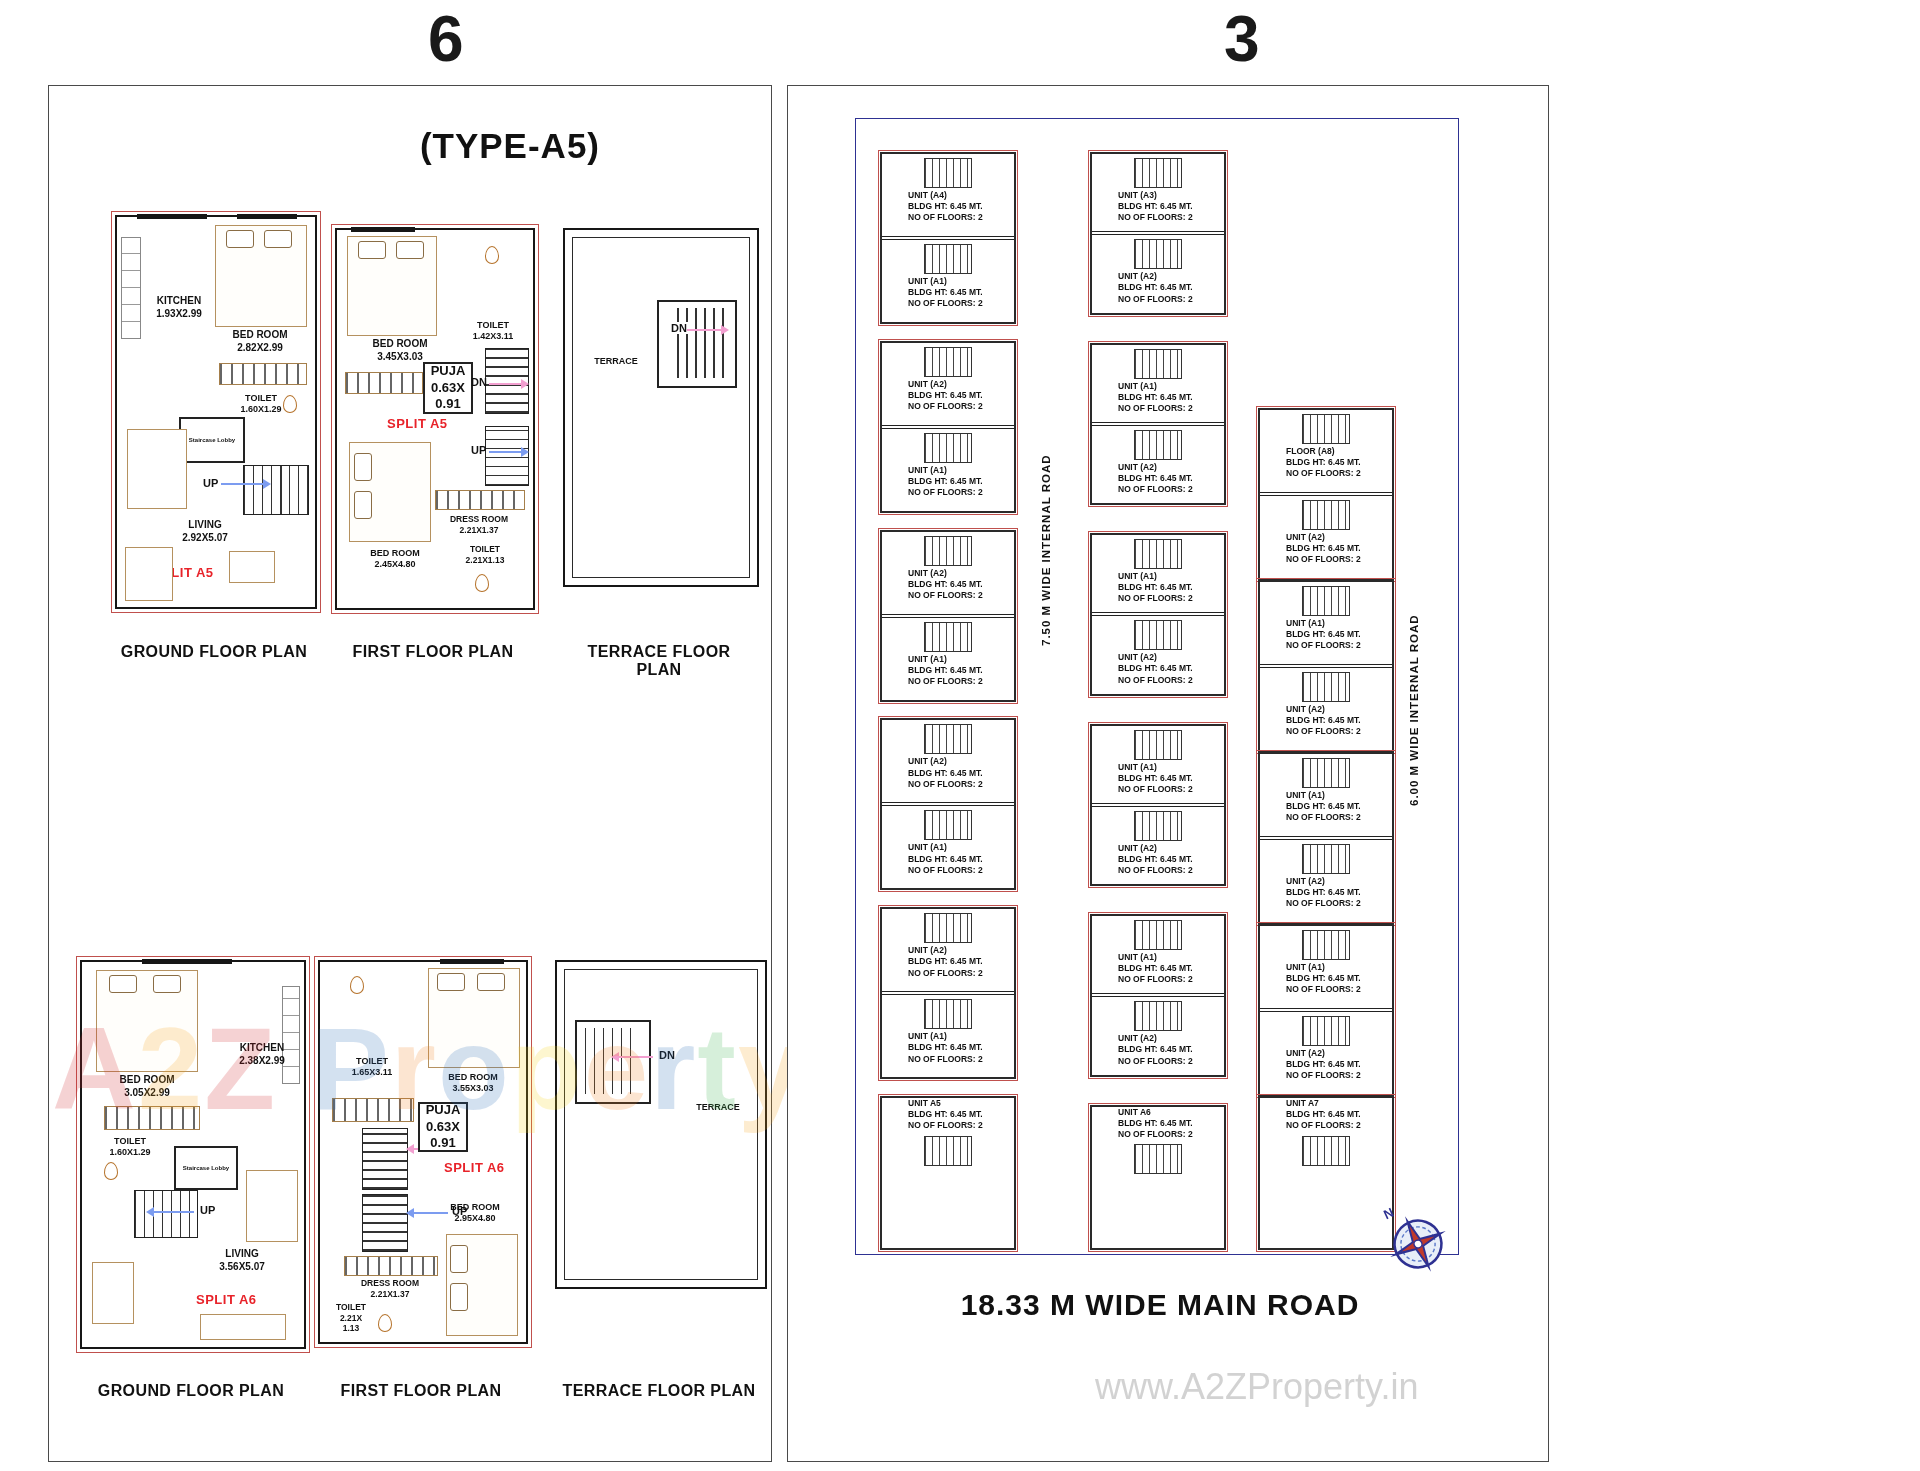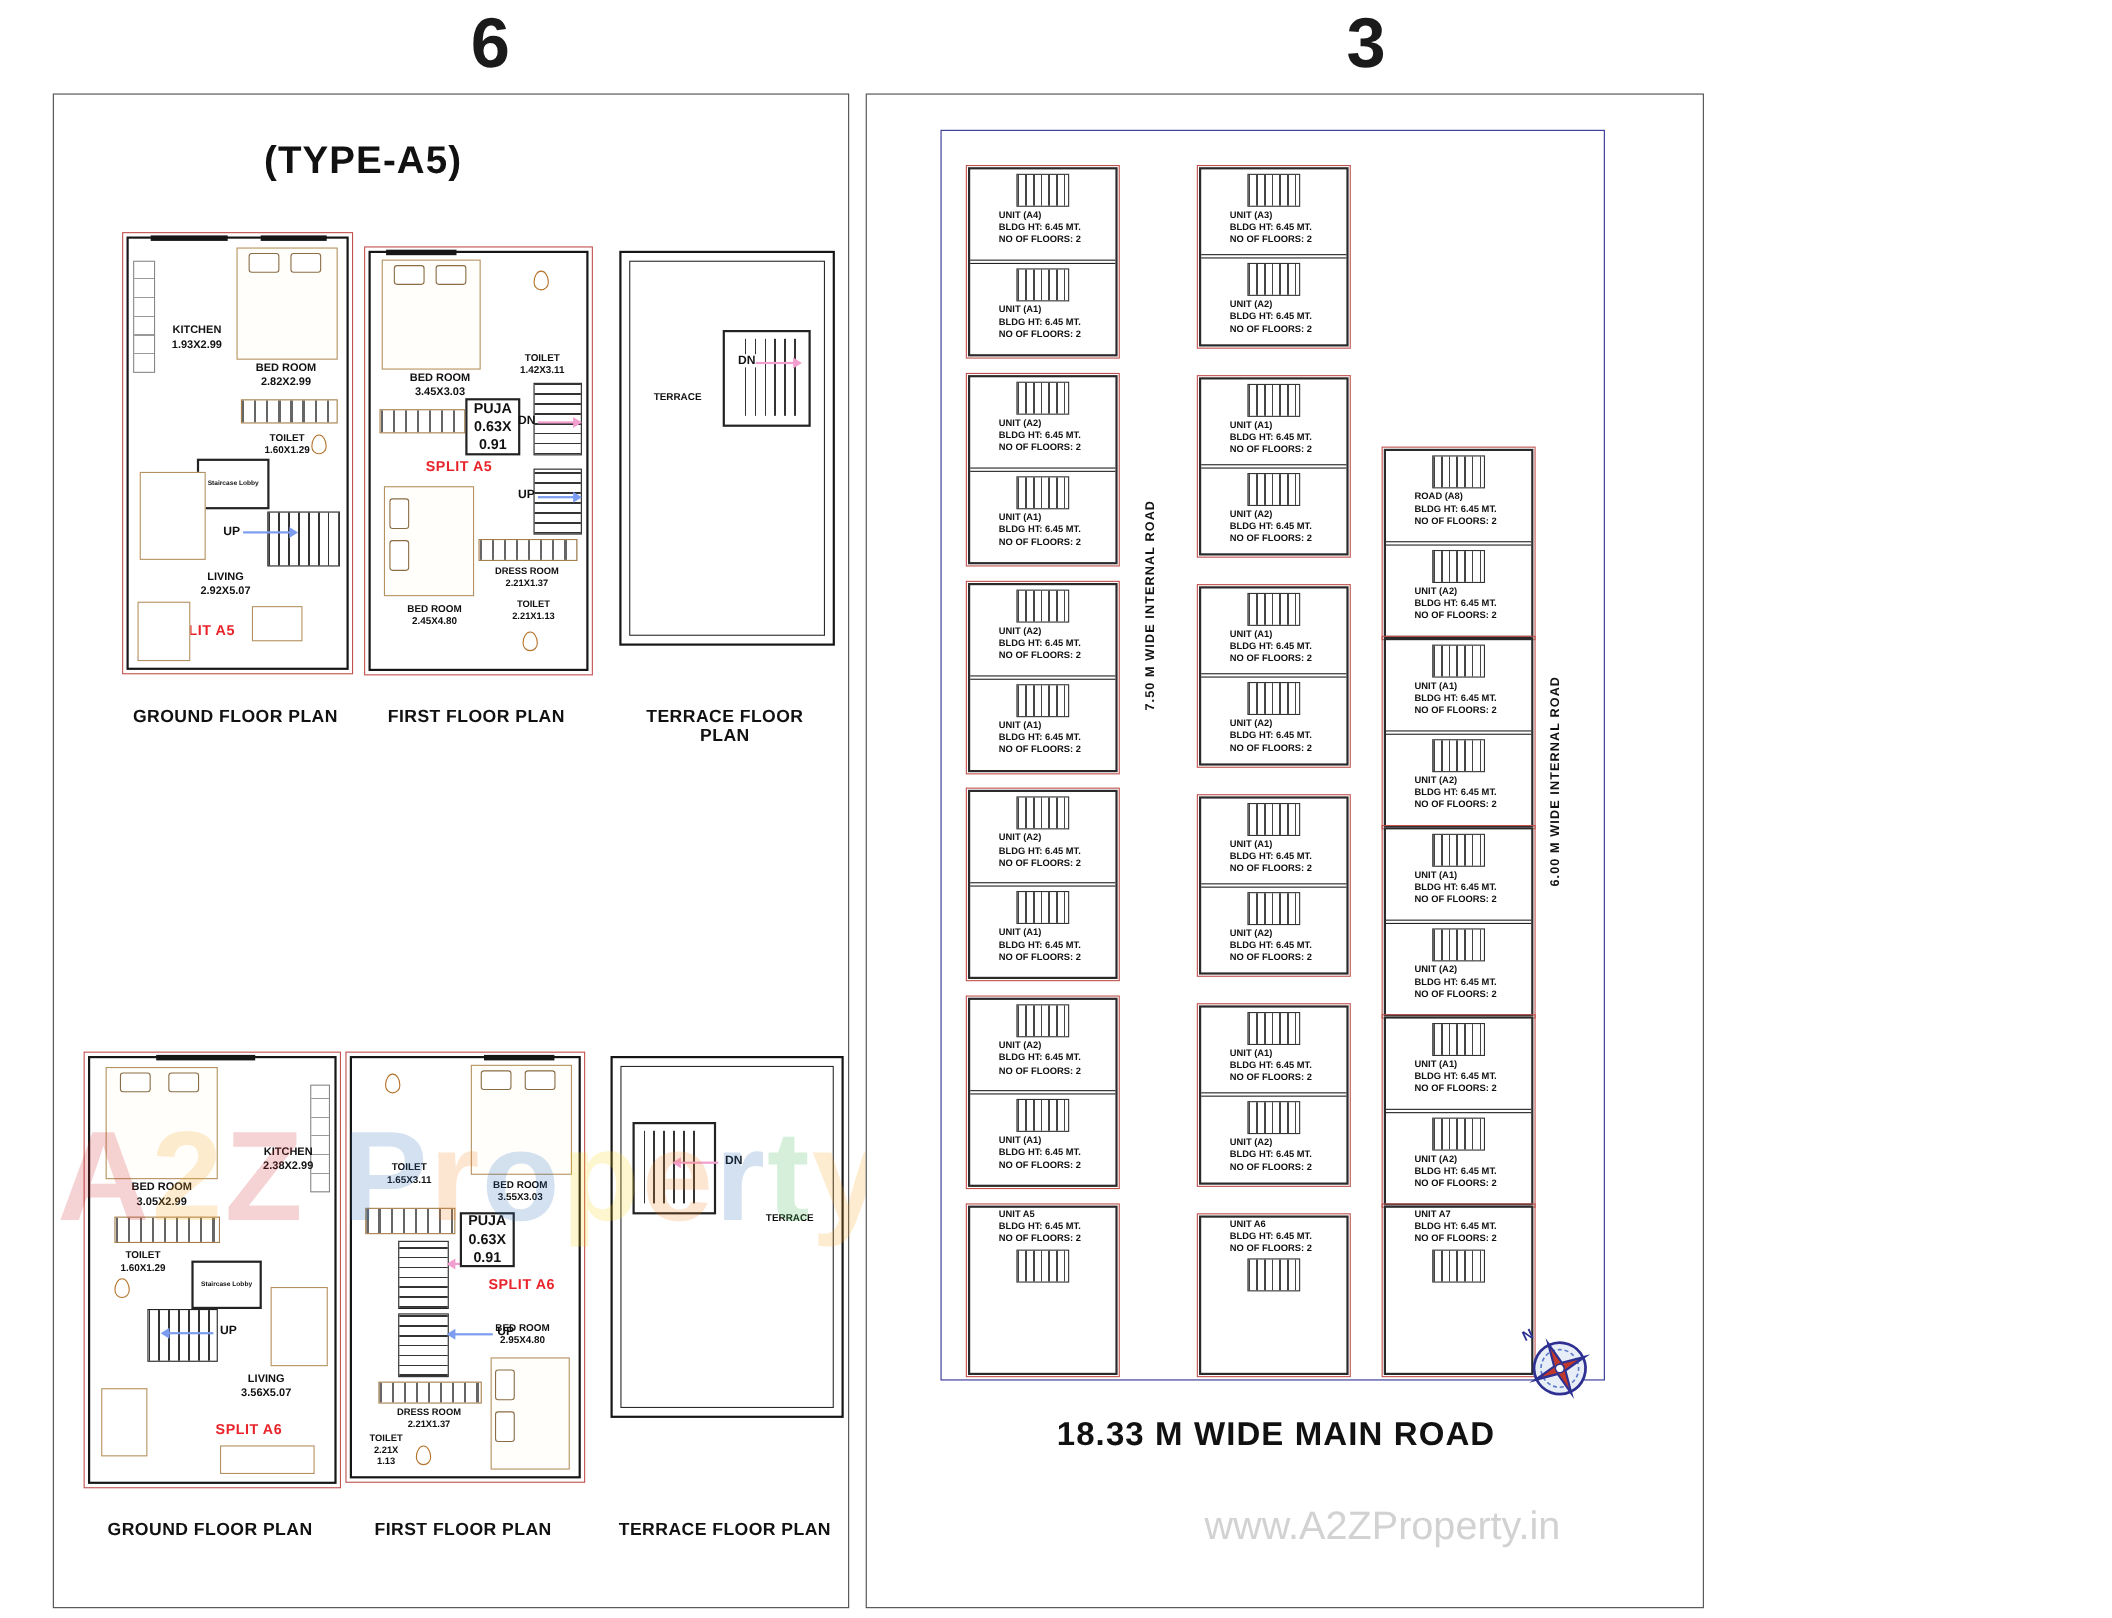--- a/index.html
+++ b/index.html
@@ -1,20 +1,20 @@
 <!DOCTYPE html>
 <html style="--accent_red: #e8232a; --wall_red: #c0504d; --up_blue: #7c9cf0; --dn_pink: #f29fd0; --plot_green: #76b043; --boundary_blue: #2e3192; --furn_tan: #b5915f; --watermark_gray: #cbcbcb;"><head>
 <meta charset="utf-8">
 <style>
   html,body{margin:0;padding:0;background:#fff;}
   #canvas{position:relative;width:1920px;height:1471px;background:#fff;overflow:hidden;
           font-family:"Liberation Sans",sans-serif;color:#111;}
   .pageborder{position:absolute;border:1.5px solid #4a4a4a;background:#fff;}
   .pagenum{position:absolute;font-size:64px;font-weight:bold;color:#1a1a1a;}
-  .title{position:absolute;font-size:35px;font-weight:bold;text-align:left;letter-spacing:1px;}
+  .title{position:absolute;font-size:35px;font-weight:bold;text-align:right;letter-spacing:1px;}
   .cap{position:absolute;font-size:16px;font-weight:bold;text-align:center;letter-spacing:.4px;}
   
   .plan{position:absolute;border:2px solid #161616;outline:1.5px solid var(--wall_red,#c0504d);outline-offset:3px;background:#fff;}
   .plan.nored{outline:none;}
   .plan.nored::before{content:"";position:absolute;inset:7px;border:1px solid #2a2a2a;}
   .lbl{position:absolute;text-align:center;font-weight:bold;font-size:10px;line-height:1.25;}
   .lbl.s9{font-size:9px;} .lbl.s8{font-size:8.5px;}
   .split{position:absolute;font-size:13px;font-weight:bold;color:var(--accent_red,#e8232a);letter-spacing:.5px;}
   .bed{position:absolute;border:1.5px solid var(--furn_tan,#b5915f);background:#fffefb;}
   .pillow{position:absolute;width:26px;height:16px;border:1px solid #8a6d45;border-radius:3px;background:#fff;}
@@ -480,21 +480,21 @@
           </div>
           <div class="ustair"></div>
         </div>
       </div>
     </div>
   <div class="unit-col" style="left:1258px;top:408px;width:136px;height:842px;">
       <div class="pblock">
         <div class="unit-cell">
           <div class="ustair"></div>
           <div class="ulabel">
-            <div>ROAD (A8)</div>
+            <div>FLOOR (A8)</div>
             <div>BLDG HT: 6.45 MT.</div>
             <div>NO OF FLOORS: 2</div>
           </div>
         </div>
         <div class="unit-cell second">
           <div class="ustair"></div>
           <div class="ulabel">
             <div>UNIT (A2)</div>
             <div>BLDG HT: 6.45 MT.</div>
             <div>NO OF FLOORS: 2</div>

